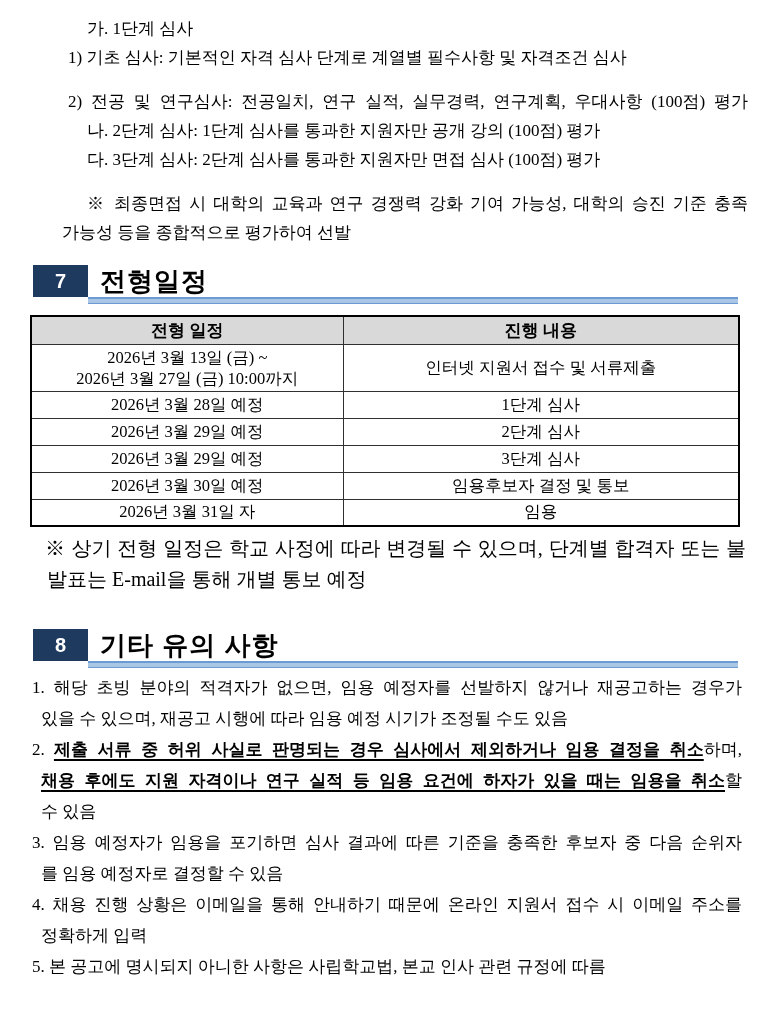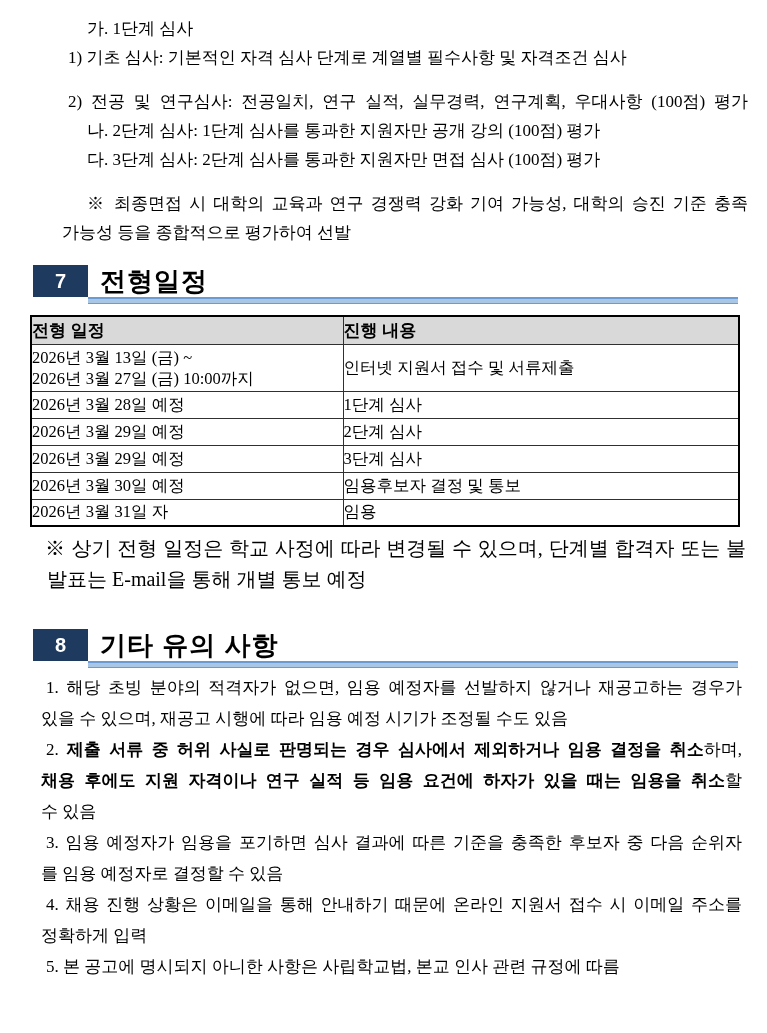--- a/index.html
+++ b/index.html
@@ -51,21 +51,21 @@
   .badge-8{left:33px;top:629px;}
   .title-8{left:100px;top:629px;}
   .rule-8{top:661px;}
   
   .sched{
     position:absolute;left:30px;top:315px;width:708px;
     border-collapse:collapse;table-layout:fixed;
   }
   .sched th,.sched td{
     border:1px solid #303030;
-    text-align:left;vertical-align:middle;
+    text-align:center;vertical-align:middle;
     overflow:hidden;
     margin-left:16px;
   }
   .sched{border:2px solid #000000;}
   .sched th{
     height:28px;background:var(--table-header-bg);
     font-family:"Liberation Sans","DejaVu Sans",sans-serif;
     font-weight:700;font-size:17px;
   }
   .sched td{height:27px;font-size:16.5px;}
@@ -74,26 +74,27 @@
   .col-content{width:396px;}
   .pre{white-space:pre-line;line-height:21px;}
   
   .tbl-note{position:absolute;left:0;top:533px;width:746px;}
   .tbl-note .ln{height:31px;line-height:31px;font-size:20px;overflow:hidden;}
   .note-l1{padding-left:45px;text-align:justify;text-align-last:justify;}
   .note-l2{padding-left:47px;}
   
   .notice{position:absolute;left:0;top:672px;width:742px;}
   .notice .ln{height:31px;line-height:31px;font-size:17px;overflow:hidden;}
-  .n-first{padding-left:46px;}
+  .n-first{padding-left:32px;}
   .n-cont{padding-left:41px;}
   .fill{text-align:justify;text-align-last:justify;}
   .bu{
     font-family:"Liberation Sans","DejaVu Sans",sans-serif;
     font-weight:700;
+    text-decoration:underline;
     text-decoration-thickness:2px;
     text-underline-offset:4px;
   }
 </style>
 </head>
 <body>
 
 <div class="page">
 
   <div class="intro">

